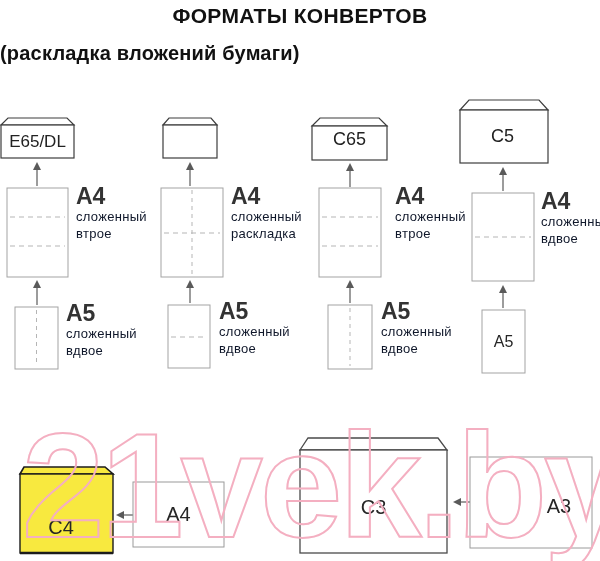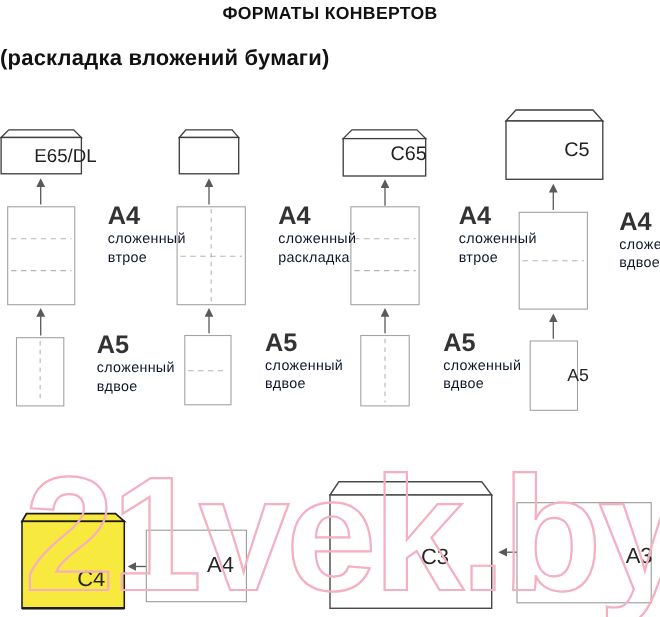--- a/index.html
+++ b/index.html
@@ -2,28 +2,28 @@
 <html><head>
 <meta charset="utf-8">
 <style>
   html,body{margin:0;padding:0;background:#ffffff;}
   #stage{
     position:relative;width:600px;height:561px;background:#ffffff;
     overflow:hidden;font-family:"Liberation Sans",sans-serif;
   }
   .title{
     position:absolute;left:0;top:4px;width:600px;text-align:center;
-    font-size:16px;font-weight:700;color:#111;letter-spacing:.3px;
+    font-size:21px;font-weight:700;color:#111;letter-spacing:.3px;
   }
   .subtitle{
     position:absolute;left:0;top:30px;width:600px;
     font-size:20px;font-weight:700;color:#111;letter-spacing:.2px;margin-top:12px;
   }
   svg.diagram{position:absolute;left:0;top:0;}
-  .lbl{position:absolute;color:#2e2e2e;margin-left:22px;}
+  .lbl{position:absolute;color:#2e2e2e;}
   .env-lbl{display:flex;align-items:center;justify-content:center;
     font-size:17px;color:#222;}
   .big-lbl{font-size:23px;font-weight:600;color:#333;}
   .small-lbl{font-size:13px;color:#0f172a;letter-spacing:.3px;}
   .box-lbl{display:flex;align-items:center;justify-content:center;
     font-size:20px;color:#262626;}
   .watermark{
     position:absolute;left:22px;top:412px;z-index:6;
     font-size:148px;font-weight:700;line-height:1;white-space:nowrap;
     color:transparent;-webkit-text-stroke:2px #f4afc1;letter-spacing:-3px;

